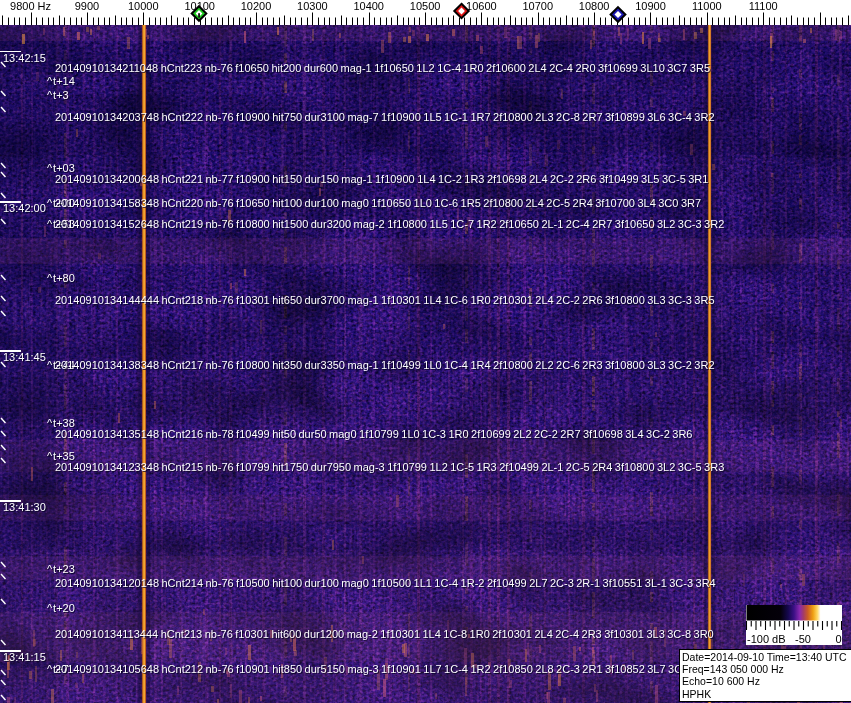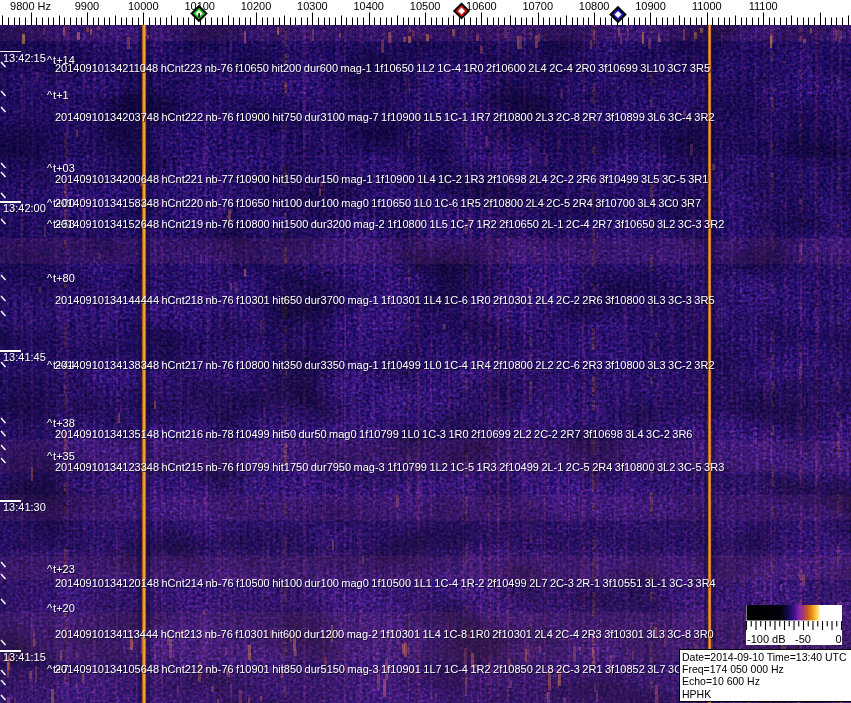--- a/index.html
+++ b/index.html
@@ -759,23 +759,23 @@
 <div class="tgl" style="top:50.7px"></div>
     <div class="tlab" style="top:51.8px">13:42:15</div>
     <div class="tgl" style="top:201.2px"></div>
     <div class="tlab" style="top:202.3px">13:42:00</div>
     <div class="tgl" style="top:350.2px"></div>
     <div class="tlab" style="top:351.3px">13:41:45</div>
     <div class="tgl" style="top:500.2px"></div>
     <div class="tlab" style="top:501.3px">13:41:30</div>
     <div class="tgl" style="top:650.2px"></div>
     <div class="tlab" style="top:651.3px">13:41:15</div>
-<div class="dl" style="left:47px;top:54px">^ t+14</div>
+<div class="dl" style="left:47px;top:75px">^ t+14</div>
     <div class="dl" style="left:55px;top:62.2px">20140910134211048 hCnt223 nb-76 f10650 hit200 dur600 mag-1 1f10650 1L2 1C-4 1R0 2f10600 2L4 2C-4 2R0 3f10699 3L10 3C7 3R5</div>
-    <div class="dl" style="left:47px;top:88.5px">^ t+1</div>
+    <div class="dl" style="left:47px;top:88.5px">^ t+3</div>
     <div class="dl" style="left:55px;top:110.5px">20140910134203748 hCnt222 nb-76 f10900 hit750 dur3100 mag-7 1f10900 1L5 1C-1 1R7 2f10800 2L3 2C-8 2R7 3f10899 3L6 3C-4 3R2</div>
     <div class="dl" style="left:47px;top:162px">^ t+03</div>
     <div class="dl" style="left:55px;top:173px">20140910134200648 hCnt221 nb-77 f10900 hit150 dur150 mag-1 1f10900 1L4 1C-2 1R3 2f10698 2L4 2C-2 2R6 3f10499 3L5 3C-5 3R1</div>
     <div class="dl" style="left:47px;top:196.5px">^ t+00</div>
     <div class="dl" style="left:55px;top:196.5px">20140910134158348 hCnt220 nb-76 f10650 hit100 dur100 mag0 1f10650 1L0 1C-6 1R5 2f10800 2L4 2C-5 2R4 3f10700 3L4 3C0 3R7</div>
     <div class="dl" style="left:47px;top:217.5px">^ t+58</div>
     <div class="dl" style="left:55px;top:217.5px">20140910134152648 hCnt219 nb-76 f10800 hit1500 dur3200 mag-2 1f10800 1L5 1C-7 1R2 2f10650 2L-1 2C-4 2R7 3f10650 3L2 3C-3 3R2</div>
     <div class="dl" style="left:47px;top:272px">^ t+80</div>
     <div class="dl" style="left:55px;top:294px">20140910134144444 hCnt218 nb-76 f10301 hit650 dur3700 mag-1 1f10301 1L4 1C-6 1R0 2f10301 2L4 2C-2 2R6 3f10800 3L3 3C-3 3R5</div>
     <div class="dl" style="left:47px;top:359px">^ t+44</div>
@@ -827,16 +827,16 @@
       <line x1="827.25" y1="621" x2="827.25" y2="626.5" stroke="#000" stroke-width="1.1"></line>
       <line x1="832.00" y1="621" x2="832.00" y2="630" stroke="#000" stroke-width="1.1"></line>
       <line x1="836.75" y1="621" x2="836.75" y2="626.5" stroke="#000" stroke-width="1.1"></line>
       <line x1="841.50" y1="621" x2="841.50" y2="630" stroke="#000" stroke-width="1.1"></line>
 <text x="747" y="643" font-size="11" fill="#000">-100 dB</text>
 <text x="803" y="643" font-size="11" fill="#000" text-anchor="middle">-50</text>
 <text x="841.5" y="643" font-size="11" fill="#000" text-anchor="end">0</text>
 </svg>
 <div id="infobox">
 <div>Date=2014-09-10 Time=13:40 UTC</div>
-<div>Freq=174 050 000 Hz</div>
+<div>Freq=143 050 000 Hz</div>
 <div>Echo=10 600 Hz</div>
 <div>HPHK</div>
 </div>
 </div>
 </body></html>

